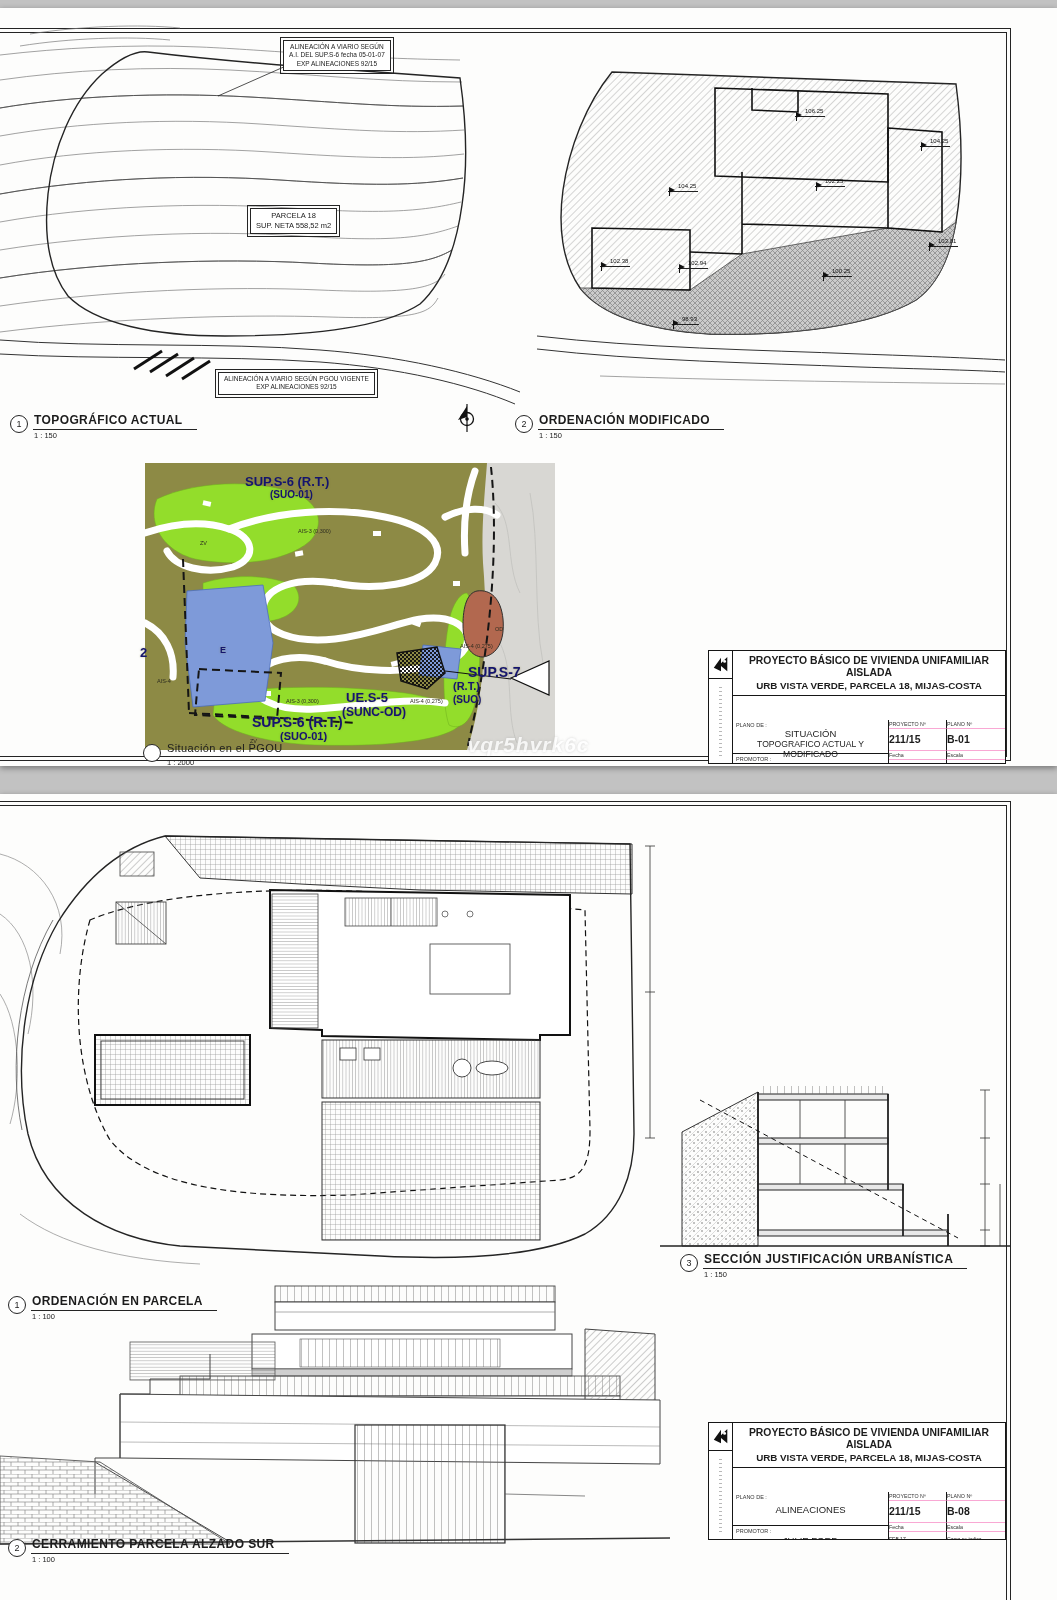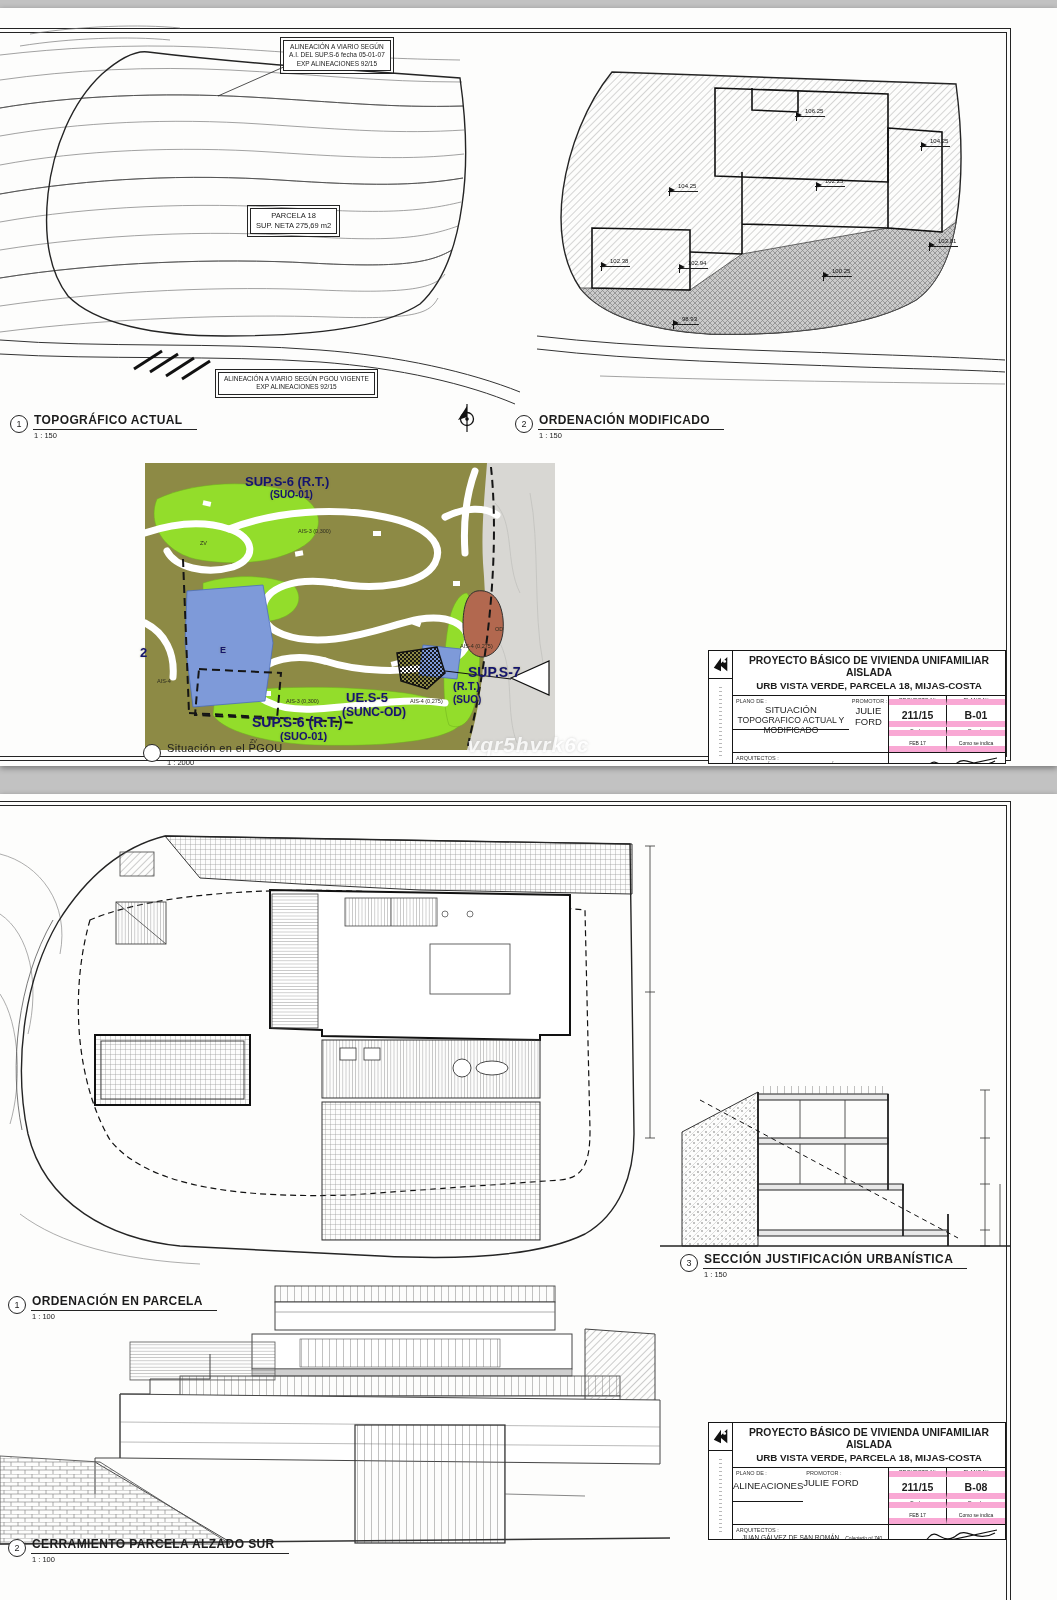--- a/index.html
+++ b/index.html
@@ -28,34 +28,34 @@
   .spot::after{content:"";position:absolute;left:1px;bottom:-5px;width:1px;height:8px;background:#111;}
   
   .maplabel{position:absolute;color:#14146e;font-weight:bold;white-space:nowrap;text-shadow:0 0 2px rgba(140,138,66,.6);}
   .zlabel{position:absolute;color:#2e2d20;font-size:5.5px;white-space:nowrap;}
   
   .tblock{position:absolute;left:708px;width:298px;background:#fff;border:1.8px solid #161616;display:flex;box-sizing:border-box;overflow:hidden;}
   .tblock *{box-sizing:border-box;}
   .tb-side{width:24px;border-right:1.2px solid #161616;display:flex;flex-direction:column;align-items:center;}
   .tb-logo{width:100%;height:28px;border-bottom:1px solid #161616;display:flex;align-items:center;justify-content:center;}
   .tb-sidefill{flex:1;width:3px;margin:5px auto;background:repeating-linear-gradient(to bottom,#fff 0 3px,#9a9a9a 3px 4px);opacity:.7;}
-  .tb-main{flex:1;display:flex;flex-direction:column;}
+  .tb-main{flex:1;display:flex;flex-direction:column;gap:24px;}
   .tb-title{border-bottom:1.2px solid #161616;text-align:center;padding:4px 2px 3px;}
   .tb-title .l1{font-size:10.4px;font-weight:bold;line-height:1.2;}
   .tb-title .l2{font-size:9.8px;font-weight:bold;line-height:1.2;}
   .tb-mid{display:flex;border-bottom:1px solid #161616;}
-  .tb-leftcells{flex:1;display:flex;flex-direction:row;border-right:1.2px solid #161616;}
+  .tb-leftcells{flex:1;display:flex;flex-direction:column;border-right:1.2px solid #161616;}
   .cell{position:relative;text-align:center;}
   .micro{position:absolute;left:3px;top:2px;font-size:5.5px;font-weight:normal;color:#333;}
   .cell-plano{height:34px;border-bottom:1px solid #161616;padding-top:9px;}
   .cell-plano .pl1{font-size:9.5px;line-height:1.15;}
   .cell-plano .pl2{font-size:8.6px;line-height:1.15;}
   .cell-promotor{height:22px;padding-top:9px;font-size:9.5px;}
   .tb-right{width:116px;display:grid;grid-template-columns:58px 58px;grid-template-rows:9px 22px 9px 16px;}
-  .tb-right>div{border-right:1px solid #161616;border-bottom:6px solid #f9a8d4;text-align:center;overflow:hidden;}
+  .tb-right>div{border-right:1px solid #161616;border-bottom:1px solid #f9a8d4;overflow:hidden;}
   .tb-right>div:nth-child(2n){border-right:none;}
   .tb-right .head{font-size:5.3px;line-height:9px;color:#333;}
   .tb-right .val{font-weight:bold;font-size:10.5px;line-height:20px;}
   .tb-right .vtiny{font-size:5px;line-height:14px;font-weight:normal;color:#222;}
   .tb-bottom{display:flex;flex:1;}
   .cell-arq{flex:1;border-right:1.2px solid #161616;position:relative;padding:9px 4px 1px 5px;text-align:left;}
   .arqline{display:flex;justify-content:space-between;align-items:baseline;font-size:6.6px;line-height:1.35;padding-left:4px;}
   .arqcol{font-size:4.8px;font-style:italic;color:#222;padding-right:2px;}
   .cell-sign{width:116px;position:relative;}
   
@@ -215,21 +215,21 @@
     <span class="zlabel" style="left:250px;top:730px">ZV</span>
     <span class="zlabel" style="left:495px;top:618px">OD</span>
 
     <div class="annbox" style="left:283px;top:32px">
       <div>ALINEACIÓN A VIARIO SEGÚN</div>
       <div>A.I. DEL SUP.S-6 fecha 05-01-07</div>
       <div>EXP ALINEACIONES 92/15</div>
     </div>
     <div class="annbox big" style="left:228px;top:200px">
       <div>PARCELA 18</div>
-      <div>SUP. NETA 275,69 m2</div>
+      <div>SUP. NETA 558,52 m2</div>
     </div>
     <div class="annbox" style="left:218px;top:364px">
       <div>ALINEACIÓN A VIARIO SEGÚN PGOU VIGENTE</div>
       <div>EXP ALINEACIONES 92/15</div>
     </div>
 
     <span class="spot" style="left:795px;top:100px">106.25</span>
     <span class="spot" style="left:920px;top:130px">104.25</span>
     <span class="spot" style="left:668px;top:175px">104.25</span>
     <span class="spot" style="left:815px;top:170px">102.25</span>

